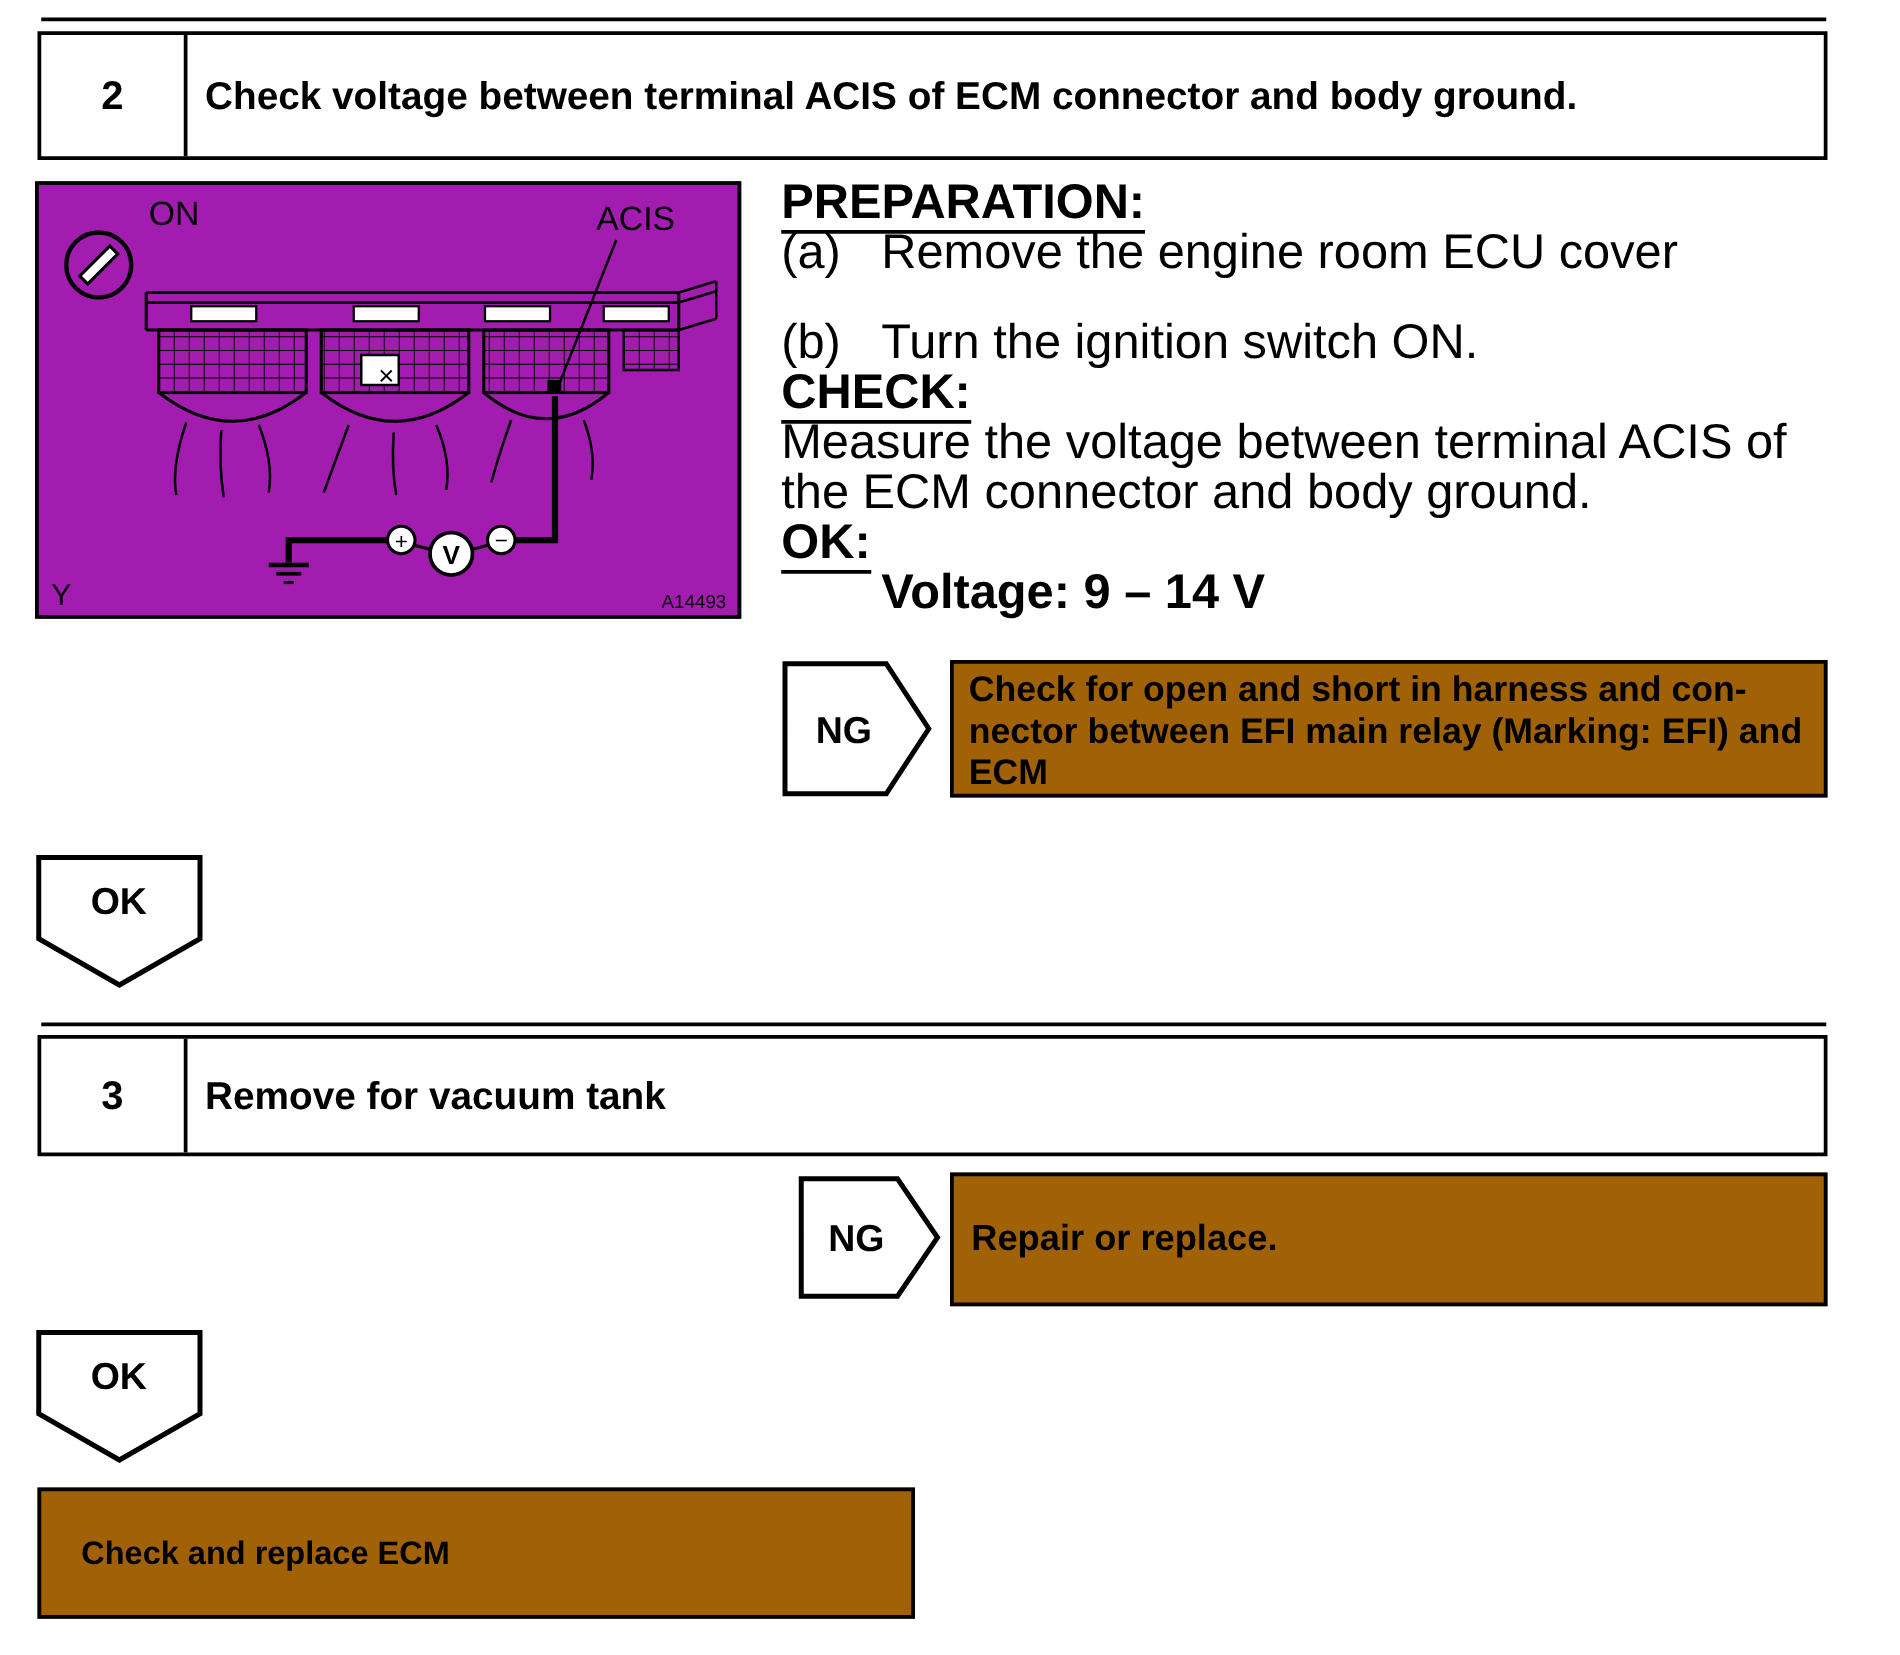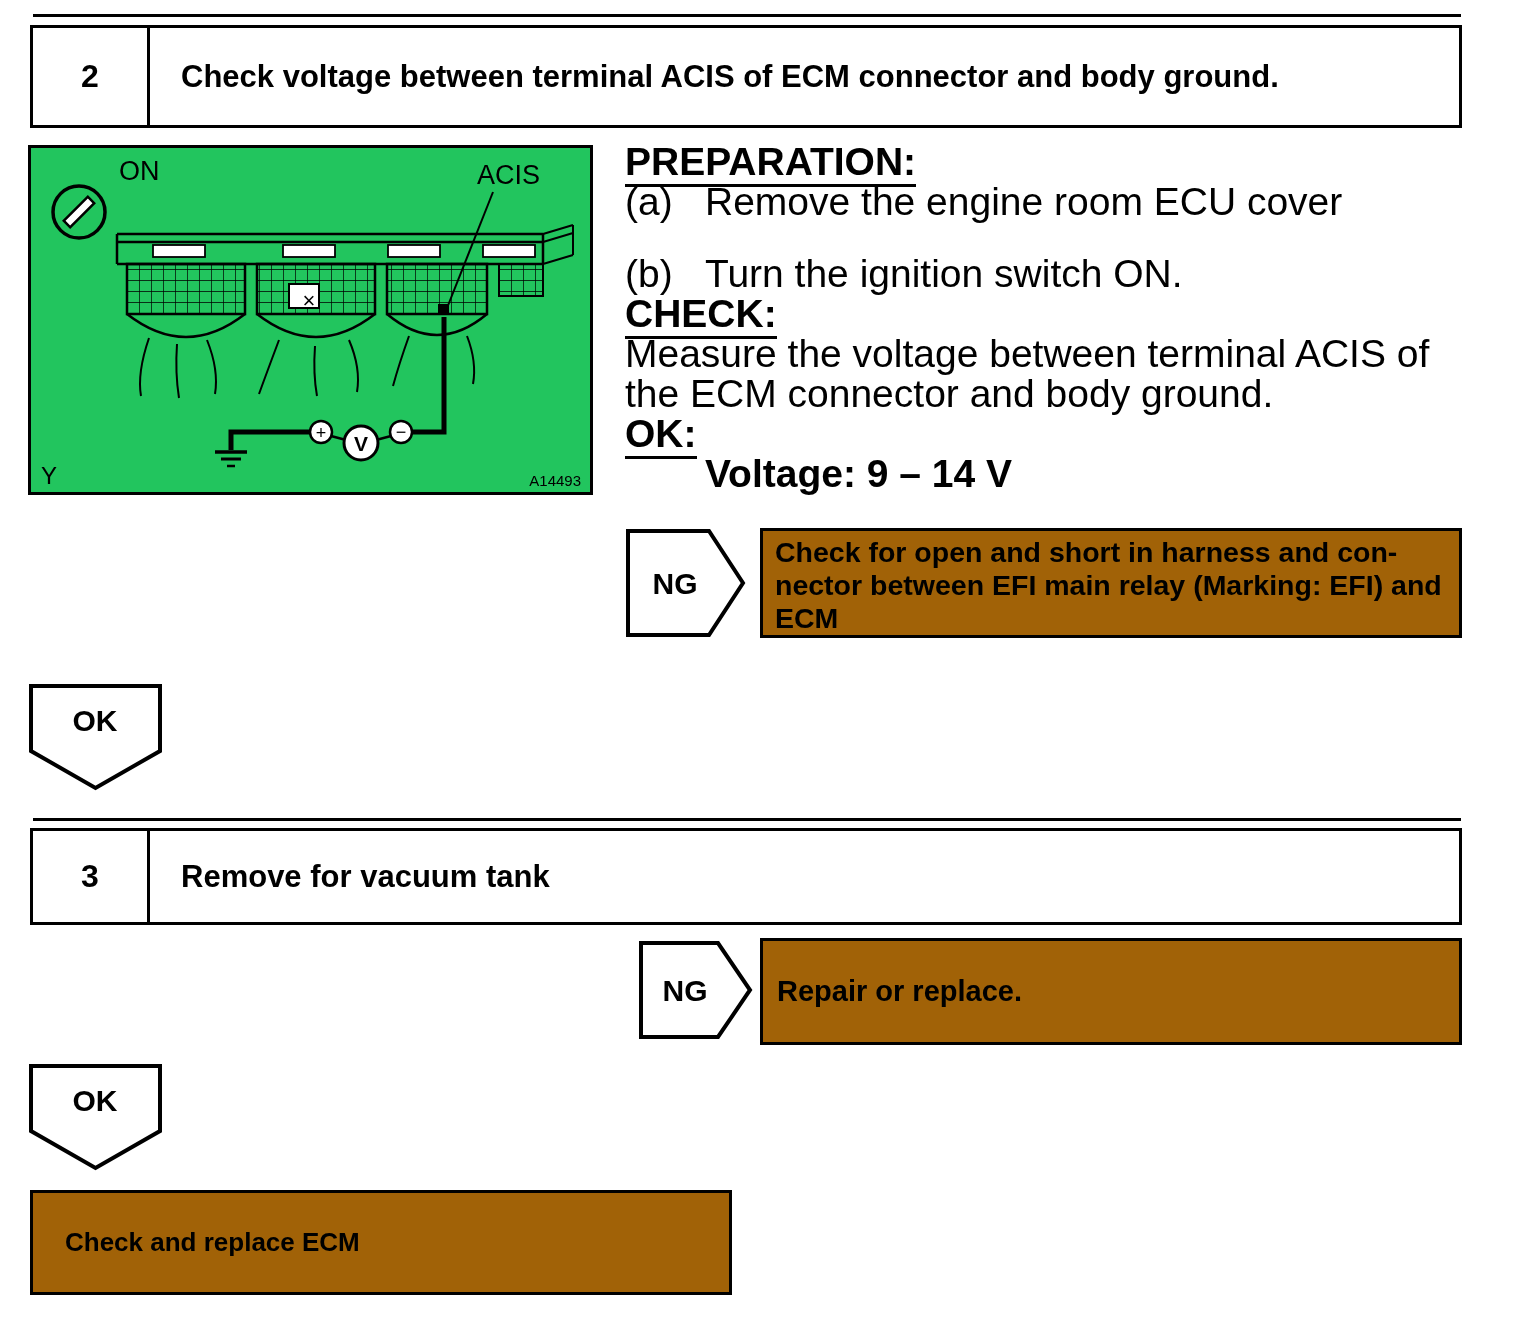--- a/index.html
+++ b/index.html
@@ -33,33 +33,33 @@
     display: flex;
     align-items: center;
     justify-content: center;
     font-weight: bold;
     font-size: 32px;
   }
   .step-title {
     flex: 1;
     display: flex;
     align-items: center;
-    padding-left: 31px;
+    padding-left: 14px;
     font-weight: bold;
     font-size: 31px;
   }
   .figure-box {
     position: absolute;
     left: 28px;
     top: 145px;
     width: 565px;
     height: 350px;
     border: 3px solid #000;
     box-sizing: border-box;
-    background: #22c55e;
+    background: #a21caf;
   }
   .fig-text { font-family: "Liberation Sans", sans-serif; fill: #000; }
   .instructions {
     position: absolute;
     left: 625px;
     top: 142px;
     width: 842px;
     font-size: 39px;
     line-height: 40px;
   }

